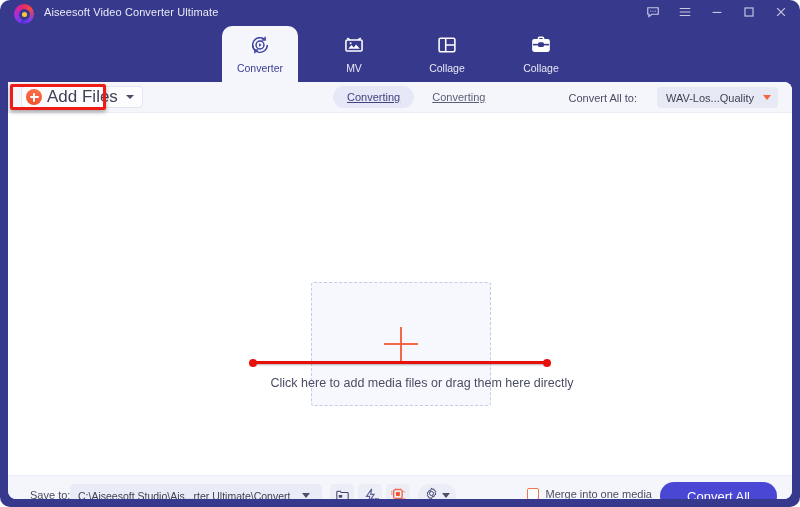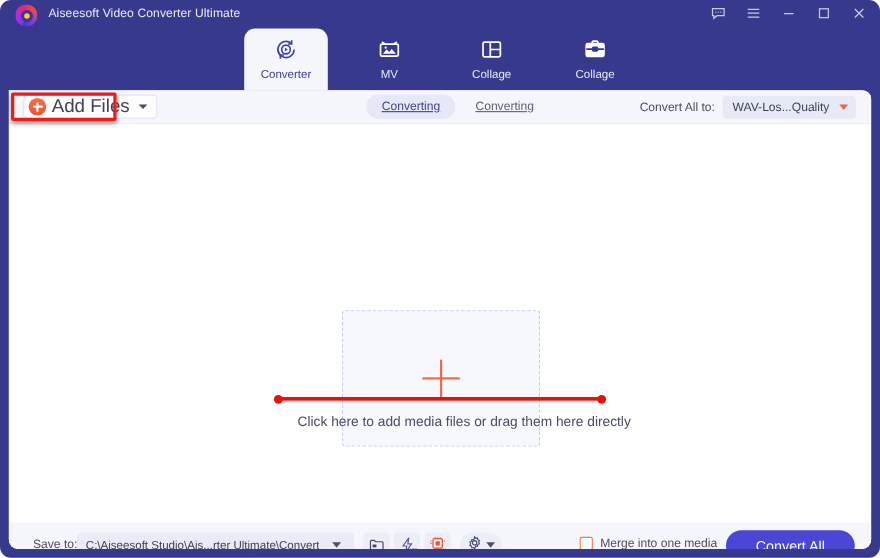--- a/index.html
+++ b/index.html
@@ -144,21 +144,21 @@
   }
   .seg-tab {
     height: 22px; padding: 0 14px;
     display: flex; align-items: center;
     font-size: 11px; color: #5b5f74; border-radius: 11px; text-decoration: underline;
   }
   .seg-tab.active { background: #e6e8f7; color: #41447f; }
 
   .convert-all-to {
     position: absolute; right: 14px; top: 5px;
-    display: flex; align-items: center; gap: 7px;
+    display: flex; align-items: center; gap: 20px;
   }
   .convert-all-to .cat-label { font-size: 11px; color: #4a4d63; }
   .fmt-select {
     height: 21px; padding: 0 7px 0 9px;
     display: flex; align-items: center; gap: 9px;
     background: #e7e9f5; border-radius: 4px;
   }
   .fmt-value { font-size: 11px; color: #3f4254; }
   .caret-orange {
     width:0;height:0;border-left:4.5px solid transparent;border-right:4.5px solid transparent;

